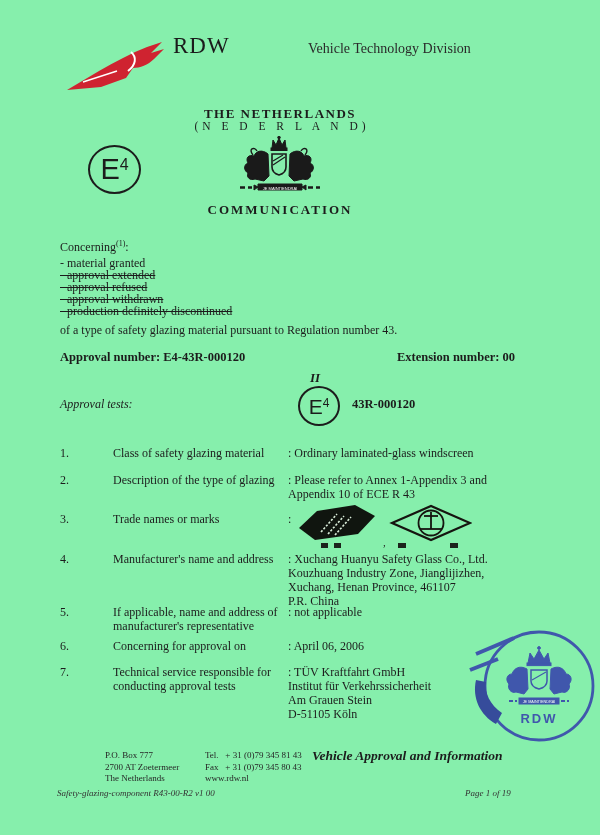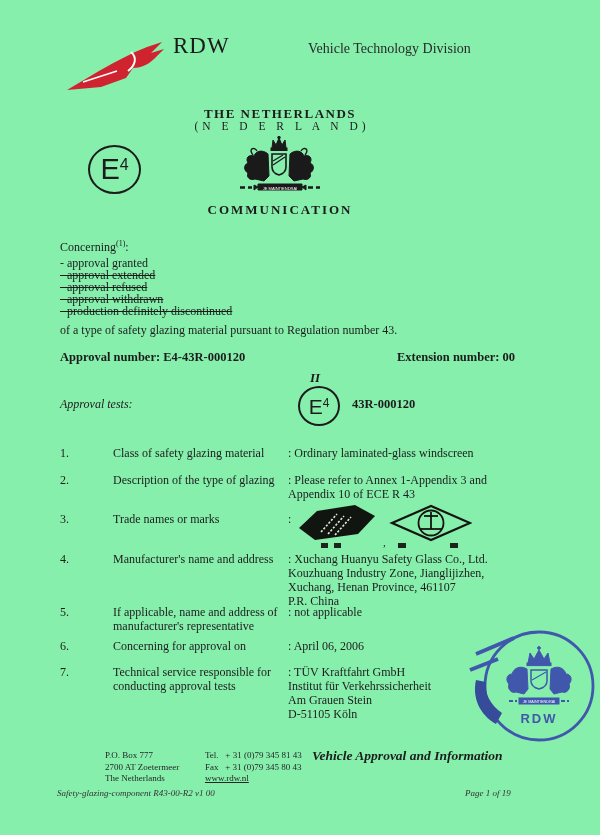--- a/index.html
+++ b/index.html
@@ -22,21 +22,21 @@
   .sup{font-size:8px;vertical-align:super;}
   .struck{text-decoration:line-through;}
   .bold{font-weight:bold;}
   .italic{font-style:italic;}
   .item-row{position:absolute;left:0;top:0;width:600px;}
   .item-num{position:absolute;left:60px;font-size:12px;}
   .item-label{position:absolute;left:113px;width:175px;font-size:12px;line-height:14px;white-space:pre-line;}
   .item-value{position:absolute;left:288px;width:235px;font-size:12px;line-height:14px;white-space:pre-line;}
   .ml{white-space:pre-line;}
   .footer-small{font-size:9px;line-height:11.5px;color:#262626;}
-  .web-link{text-decoration:underline;}
+  .web-link{}
   .dept{font-size:13.5px;font-weight:bold;font-style:italic;}
   .docref{font-size:9px;font-style:italic;color:#333;}
   .stamp-wrap{opacity:0.92;}
 </style>
 </head>
 <body>
 
 <div class="page">
 
   <svg class="abs" style="left:65px;top:38px;" width="100" height="58" viewBox="0 0 100 58">
@@ -74,21 +74,21 @@
       <line x1="70" y1="51.5" x2="82" y2="51.5" stroke-width="2.5" stroke-dasharray="5,3"></line>
     </g>
     <text x="42" y="53.6" font-size="4" fill="#ffffff" text-anchor="middle" font-family="Liberation Sans, sans-serif">JE MAINTIENDRAI</text>
   </svg>
 
   <div class="abs communication" style="left:-20px;top:202px;">COMMUNICATION</div>
 
   <div class="abs concerning-line" style="left:60px;top:239px;text-align:center;">
     <span>Concerning</span><span class="sup">(1)</span><span>:</span>
   </div>
-  <div class="abs body-text" style="left:60px;top:258px;">- approval granted</div>
+  <div class="abs body-text" style="left:60px;top:258px;">- material granted</div>
   <div class="abs body-text struck" style="left:60px;top:270px;">- approval extended</div>
   <div class="abs body-text struck" style="left:60px;top:282px;">- approval refused</div>
   <div class="abs body-text struck" style="left:60px;top:294px;">- approval withdrawn</div>
   <div class="abs body-text struck" style="left:60px;top:306px;">- production definitely discontinued</div>
   <div class="abs body-text" style="left:60px;top:325px;">of a type of safety glazing material pursuant to Regulation number 43.</div>
 
   <div class="abs bold" style="left:60px;top:350px;font-size:12.5px;">Approval number: E4-43R-000120</div>
   <div class="abs bold" style="left:397px;top:350px;font-size:12.5px;">Extension number: 00</div>
 
   <div class="abs italic" style="left:60px;top:397px;font-size:12px;">Approval tests:</div>

